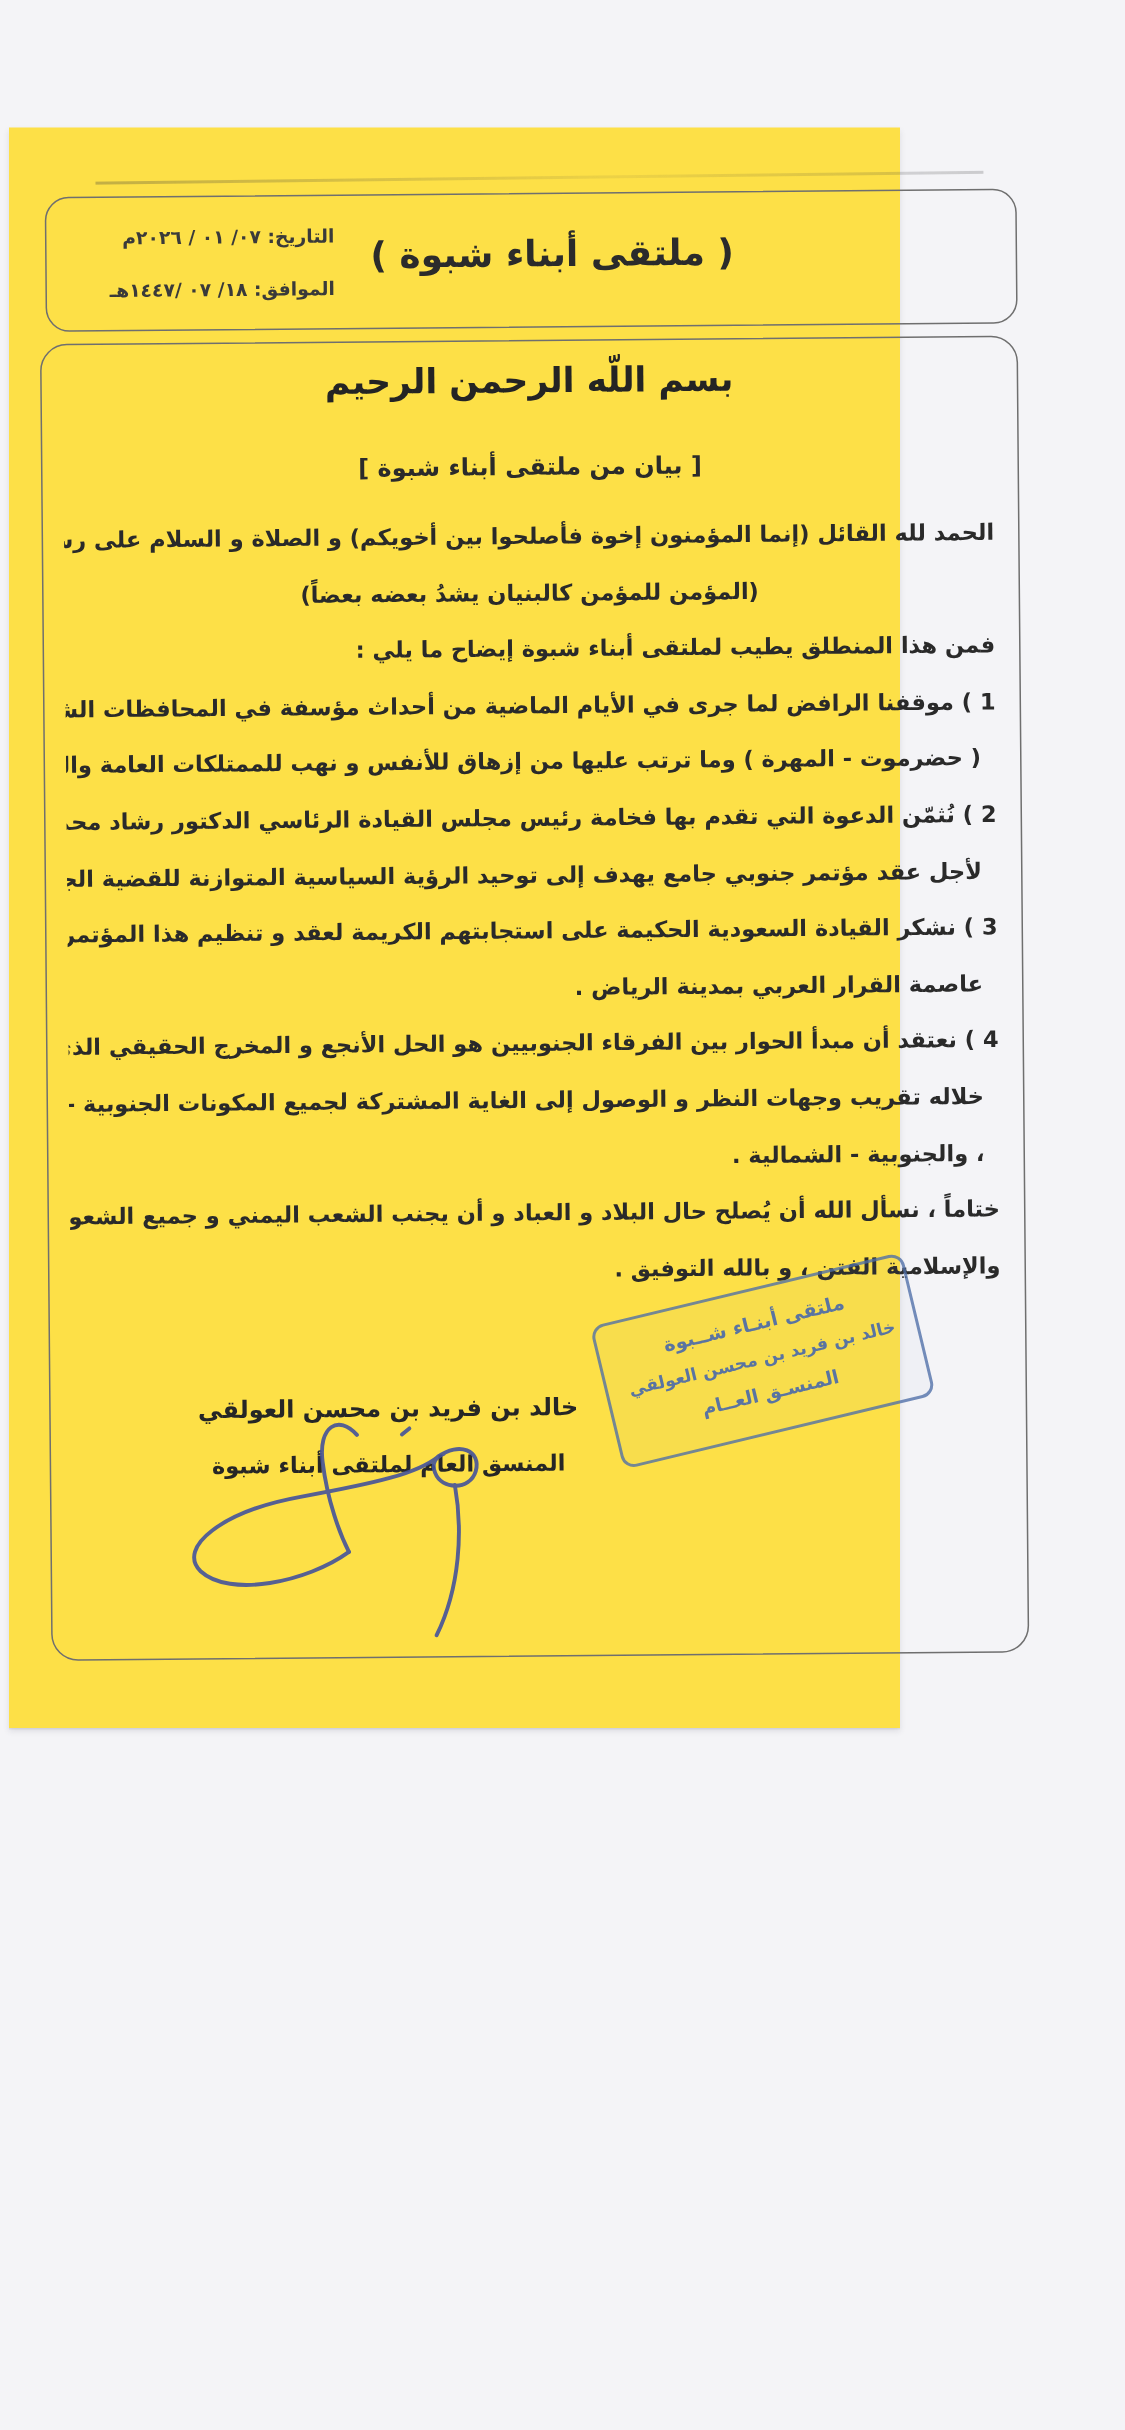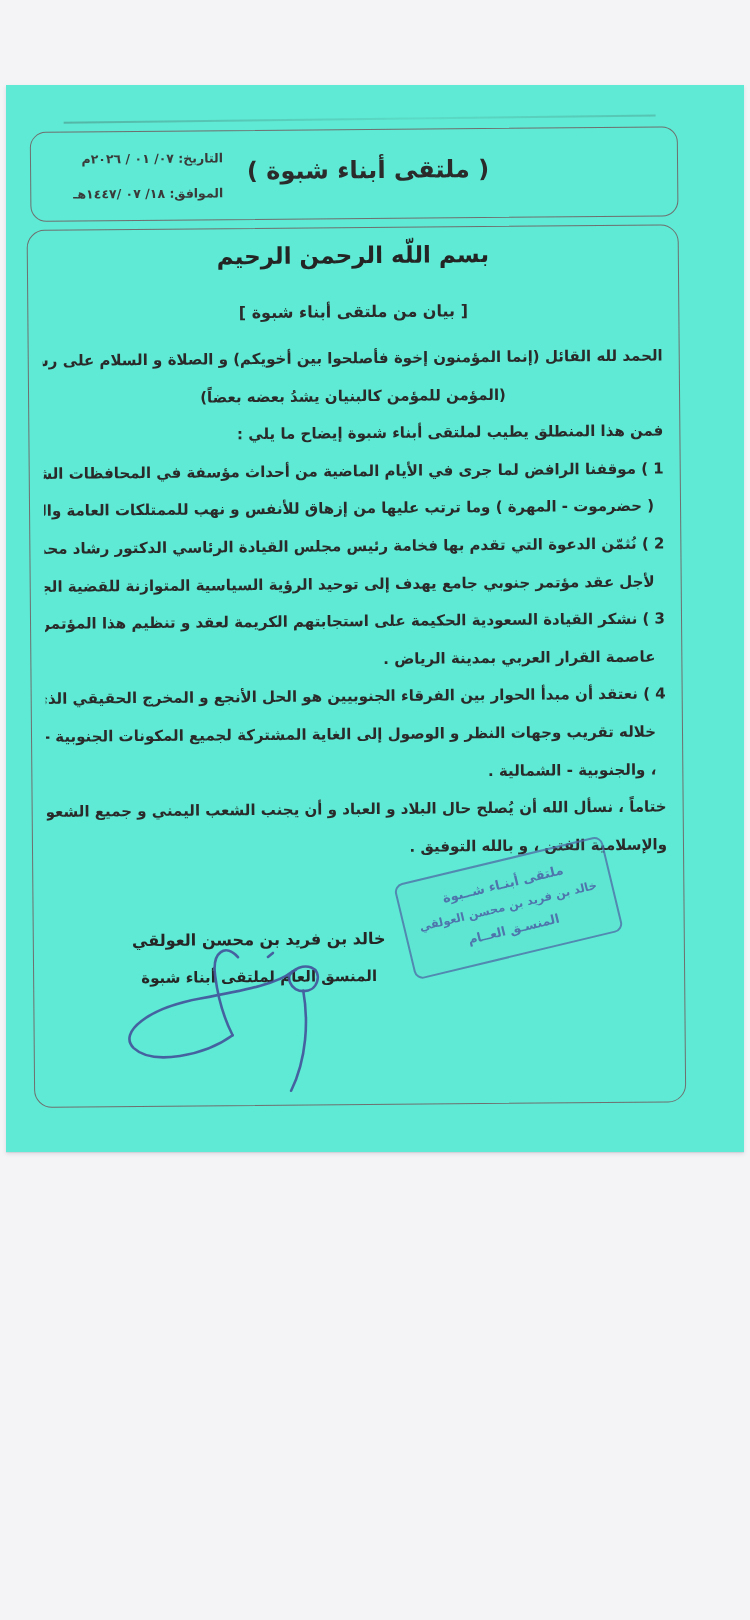--- a/index.html
+++ b/index.html
@@ -6,22 +6,22 @@
   body{
     width:750px;height:1620px;
     background:#f4f4f7;
     font-family:"DejaVu Sans", sans-serif;
     overflow:hidden;
   }
   .viewport{position:relative;width:750px;height:1620px;background:#f4f4f7;overflow:hidden;}
 
   
   .sheet{
-    position:absolute;left:6px;top:85px;width:738px;height:1067px;
-    background:#5eead4;
+    position:absolute;left:6px;top:85px;width:594px;height:1067px;
+    background:#fde047;
     box-shadow:0 2px 4px rgba(70,70,90,.14), 0 1px 0 #e4e4ea;
   }
   .sheet-inner{position:absolute;inset:0;transform:rotate(-0.5deg);transform-origin:50% 50%;}
 
   .scan-artifact{
     position:absolute;left:62px;top:33px;width:592px;height:2px;
     background:linear-gradient(90deg, rgba(60,60,60,.55), rgba(60,60,60,.15) 60%, rgba(60,60,60,.4));
     filter:blur(.4px);opacity:.55;transform:rotate(-.2deg);
   }
 

